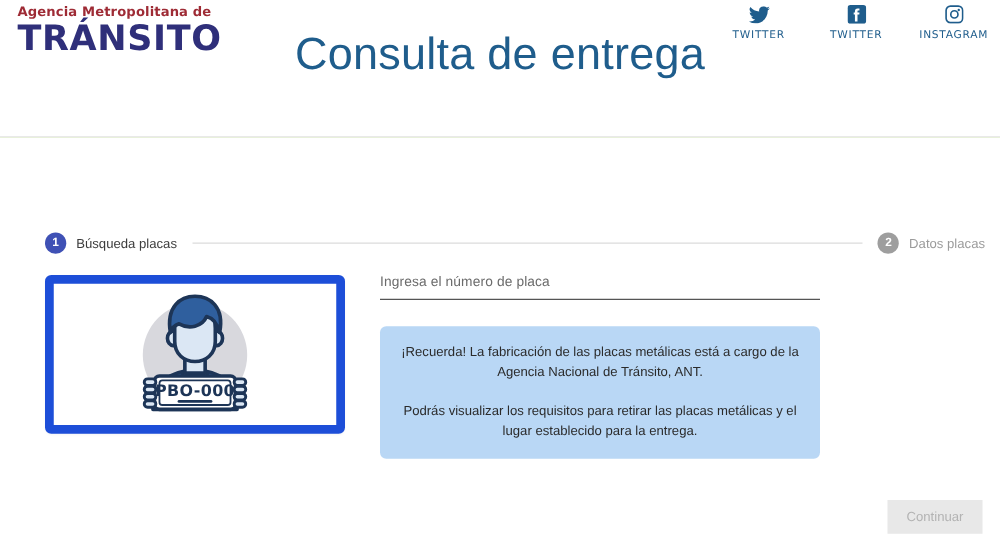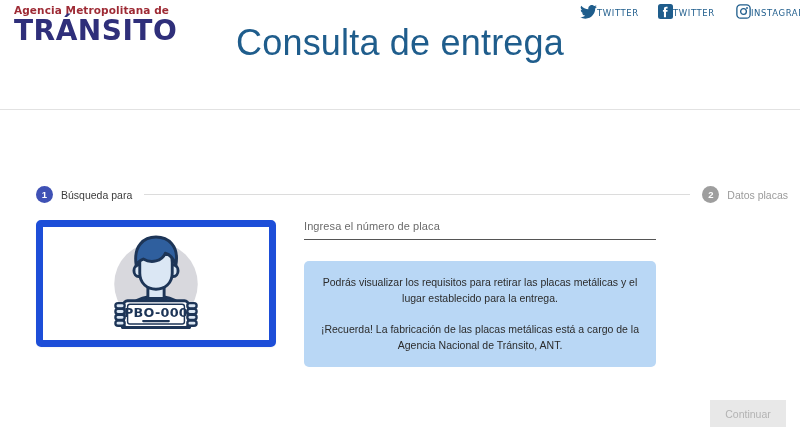--- a/index.html
+++ b/index.html
@@ -74,25 +74,26 @@
   .social-bar {
     position: absolute;
     right: 10px;
     top: 3px;
     display: flex;
     gap: 24px;
     align-items: flex-start;
   }
   .social-item {
     display: flex;
-    flex-direction: row;
+    flex-direction: column;
     align-items: center;
     text-decoration: none;
     cursor: pointer;
     width: 54px;
+    justify-content: center;
   }
   .social-glyph {
     height: 17px;
     display: flex;
     align-items: center;
     justify-content: center;
   }
   .social-label {
     margin-top: 3px;
     font-size: 8.5px;
@@ -283,21 +284,21 @@
 
     </div>
   </div>
 
   <div class="main-body">
 
     <div class="stepper">
 
       <div class="step step-1">
         <span class="step-bullet">1</span>
-        <span class="step-label">Búsqueda para</span>
+        <span class="step-label">Búsqueda placas</span>
       </div>
 
       <div class="step-connector"></div>
 
       <div class="step step-2">
         <span class="step-bullet">2</span>
         <span class="step-label">Datos placas</span>
       </div>
 
     </div>
@@ -346,22 +347,22 @@
       </div>
 
       <div class="form-col">
 
         <div class="field-wrap">
           <label class="field-label">Ingresa el número de placa</label>
           <input class="field-input" type="text" placeholder="" style="">
         </div>
 
         <div class="info-box">
+          <p class="info-line">¡Recuerda! La fabricación de las placas metálicas está a cargo de la Agencia Nacional de Tránsito, ANT.</p>
           <p class="info-line">Podrás visualizar los requisitos para retirar las placas metálicas y el lugar establecido para la entrega.</p>
-          <p class="info-line">¡Recuerda! La fabricación de las placas metálicas está a cargo de la Agencia Nacional de Tránsito, ANT.</p>
         </div>
 
       </div>
 
     </div>
 
     <div class="footer-actions">
       <button class="continue-btn" disabled="">Continuar</button>
     </div>
 

